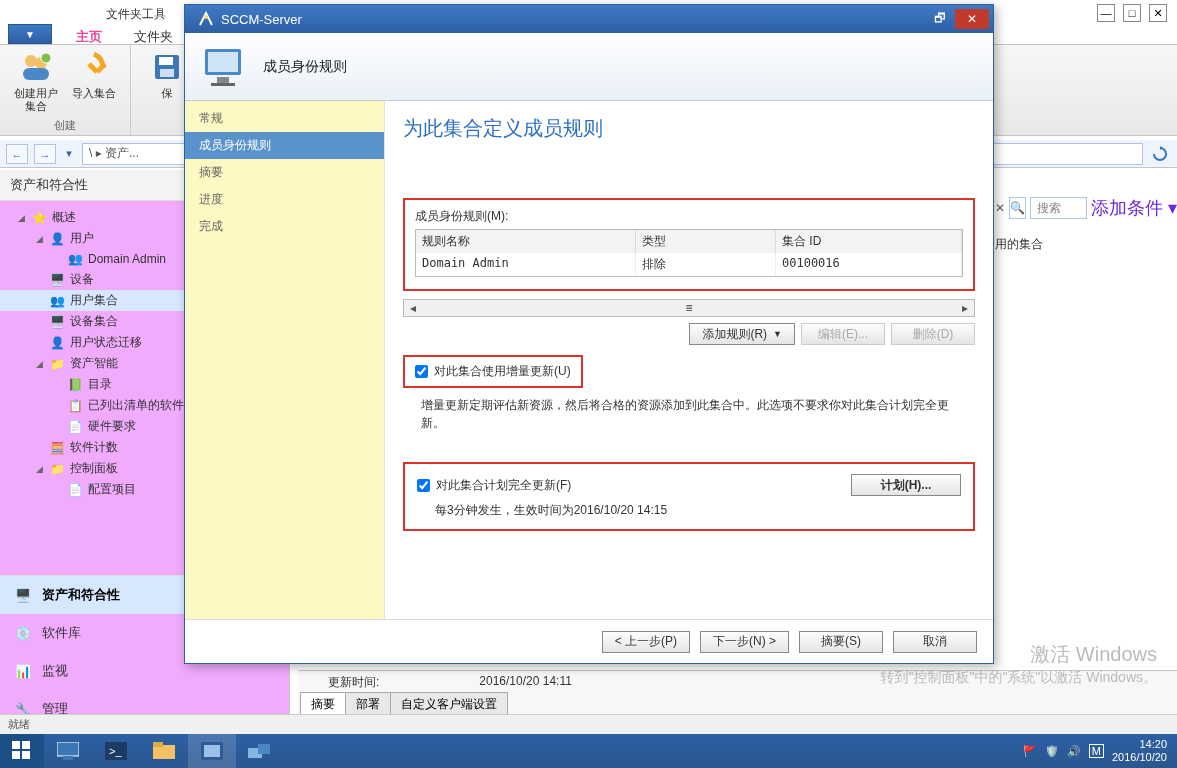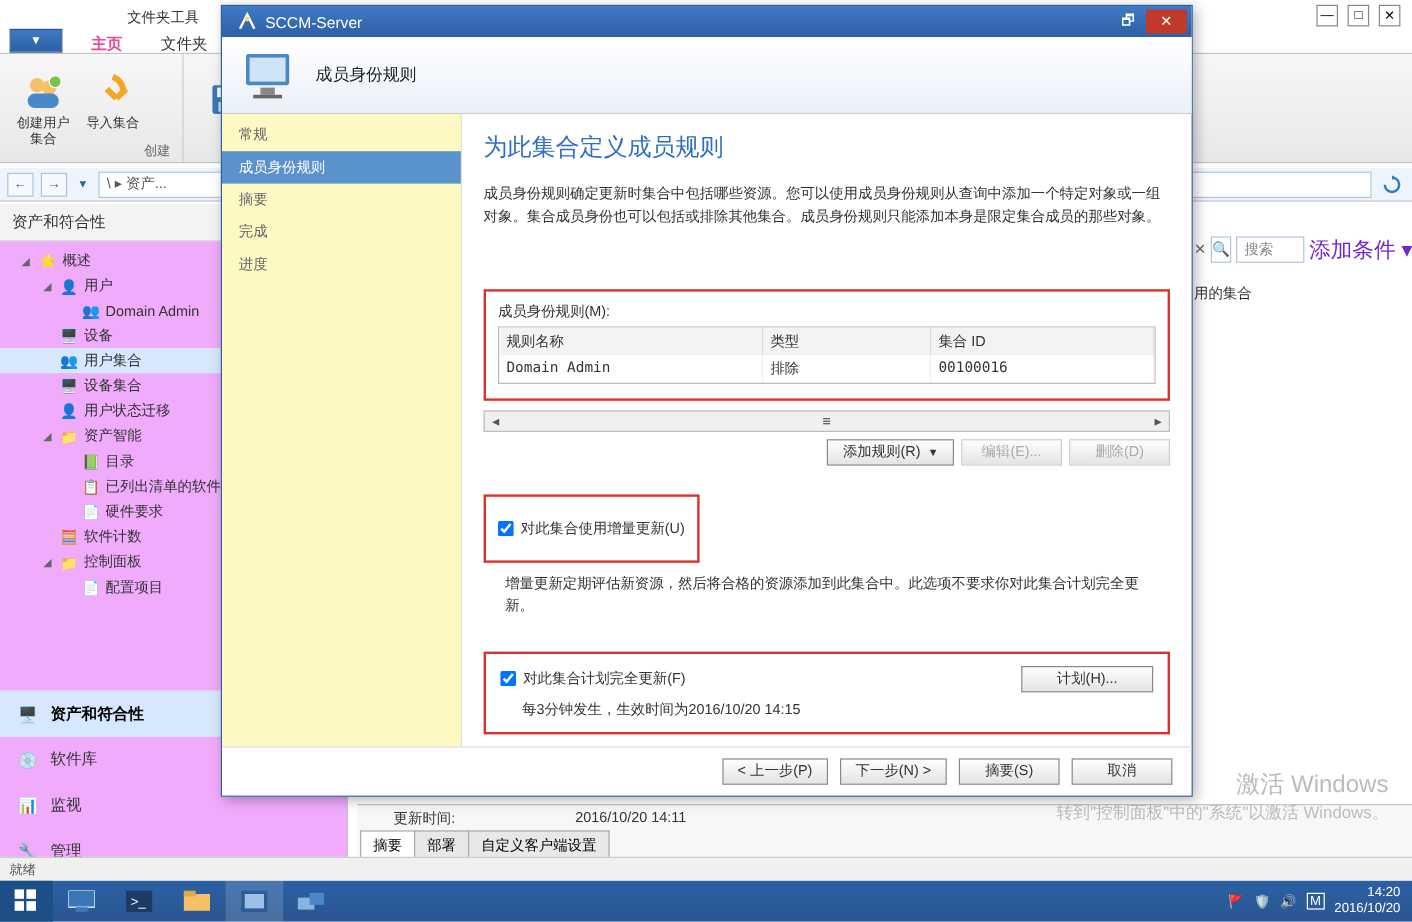--- a/index.html
+++ b/index.html
@@ -10,21 +10,21 @@
 .bg-win-controls span { width: 18px; height: 18px; border: 1px solid #888; display: flex; align-items: center; justify-content: center; font-size: 11px;}
 
 
 .toolbar-tabs { position: absolute; top: 4px; left: 104px; display: flex; gap: 0; }
 .toolbar-tab-label { font-size: 12px; padding: 2px 2px; color: #333; }
 .ribbon-tabs { position: absolute; top: 22px; left: 0; display: flex; }
 .ribbon-tab { padding: 6px 16px; font-size: 13px; color: #333; position: relative; }
 .ribbon-tab.active { color: #ec4899; font-weight: bold; }
 .ribbon-tab.active::after { content: ''; position: absolute; left: 6px; right: 6px; bottom: -1px; height: 2px; background: #d14800; }
 .ribbon-body { position: absolute; top: 44px; left: 0; right: 0; height: 92px; background: linear-gradient(#f7f7f7,#e8e8e8); border-top: 1px solid #c5c5c5; border-bottom: 1px solid #c5c5c5; display: flex; }
-.ribbon-group { display: flex; flex-direction: row; align-items: center; padding: 4px 10px 2px; border-right: 1px solid #ccc; }
+.ribbon-group { display: flex; flex-direction: column; align-items: center; padding: 4px 10px 2px; border-right: 1px solid #ccc; }
 .ribbon-btns { display: flex; gap: 6px; }
 .ribbon-btn { display: flex; flex-direction: column; align-items: center; width: 52px; }
 .ribbon-icon { width: 36px; height: 36px; display: flex; align-items: center; justify-content: center; }
 .ribbon-btn-label { font-size: 11px; text-align: center; line-height: 1.2; margin-top: 2px; color: #333;}
 .ribbon-group-label { font-size: 11px; color: #666; margin-top: auto; }
 
 
 .nav-bar { position: absolute; top: 140px; left: 0; right: 0; height: 28px; background: #eef4fd; border-bottom: 1px solid #c5c5c5; display: flex; align-items: center; padding: 0 6px; gap: 6px; }
 .nav-btn { width: 22px; height: 20px; border: 1px solid #b0c4de; background: #f5f8fc; display: flex; align-items: center; justify-content: center; font-size: 11px; color: #3a5fa0; }
 .nav-path { flex: 1; height: 22px; border: 1px solid #b0c4de; background: #fff; display: flex; align-items: center; padding: 0 6px; color: #555; font-size: 12px; }
@@ -103,29 +103,29 @@
 
 .h-scroll { height: 18px; border: 1px solid #bbb; background: #f0f0f0; margin-top: 8px; display:flex; align-items:center;}
 .h-scroll .arrow { width: 18px; text-align: center; color:#555;}
 .h-scroll .thumb { flex:1; display:flex; justify-content:center;}
 
 .rule-buttons { display: flex; gap: 6px; justify-content: flex-end; margin-top:6px;}
 .btn { height: 22px; padding: 0 12px; display:flex; align-items:center; justify-content:center; font-size:12px; border: 1px solid #888; background: linear-gradient(#fefefe,#e4e4e4); color:#333; min-width: 84px;}
 .btn.disabled { color:#aaa; border-color:#ccc;}
 .btn.dropdown::after { content:' ▼'; font-size:9px; margin-left:6px;}
 
-.inc-frame { border: 2px solid #d9332c; padding: 18px 10px; margin-top: 24px; display:inline-block;}
+.inc-frame { border: 2px solid #d9332c; padding: 6px 10px; margin-top: 10px; display:inline-block;}
 .checkbox { display:flex; align-items:center; gap:6px; font-size:12px;}
 .checkbox input { width:13px; height:13px;}
 .inc-desc { font-size:12px; margin: 8px 4px 0 18px; line-height:1.5;}
 
 .plan-frame { border: 2px solid #d9332c; padding: 10px 12px; margin-top: 30px;}
 .plan-row { display:flex; align-items:center;}
 .plan-text { font-size:12px; margin: 6px 0 0 18px;}
-.plan-btn-wrap { margin-left:auto;}
+.plan-btn-wrap { margin-left:auto;font-weight:bold;}
 
 .dialog-footer { height: 44px; border-top: 1px solid #ddd; display:flex; align-items:center; justify-content:flex-end; gap: 10px; padding: 0 16px;}
 
 
 .watermark { position:absolute; right:20px; bottom:80px; color:#bbb; font-size:14px; text-align:right; line-height:1.4; pointer-events:none;}
 .watermark .big { font-size:20px;}
 
 
 .app-btn { position:absolute; top:24px; left:8px; width:44px; height:20px; background: linear-gradient(#3f7ac5,#2d5fa4); border:1px solid #2a5690; display:flex; align-items:center; justify-content:center; color:#fff; font-size:10px;}
 
@@ -401,26 +401,25 @@
           <rect x="10" y="40" width="24" height="3" fill="#666"></rect>
         </svg>
     </span>
     <span class="banner-title">成员身份规则</span>
   </div>
   <div class="dialog-body">
     <div class="dialog-nav">
       <div class="dialog-nav-item">常规</div>
       <div class="dialog-nav-item active">成员身份规则</div>
       <div class="dialog-nav-item">摘要</div>
+      <div class="dialog-nav-item">进度</div>
       <div class="dialog-nav-item">完成</div>
-      <div class="dialog-nav-item">进度</div>
     </div>
     <div class="dialog-main">
       <div class="main-title">为此集合定义成员规则</div>
-      <div class="desc-text">成员身份规则确定更新时集合中包括哪些资源。您可以使用成员身份规则从查询中添加一个特定对象或一组对象。集合成员身份也可以包括或排除其他集合。成员身份规则只能添加本身是限定集合成员的那些对象。</div>
 
       <div class="rules-frame">
         <div class="rules-label">成员身份规则(M):</div>
         <div class="rules-table">
           <div class="rules-header">
             <div class="rc-name">规则名称</div>
             <div class="rc-type">类型</div>
             <div class="rc-id">集合 ID</div>
           </div>
           <div class="rules-row">

